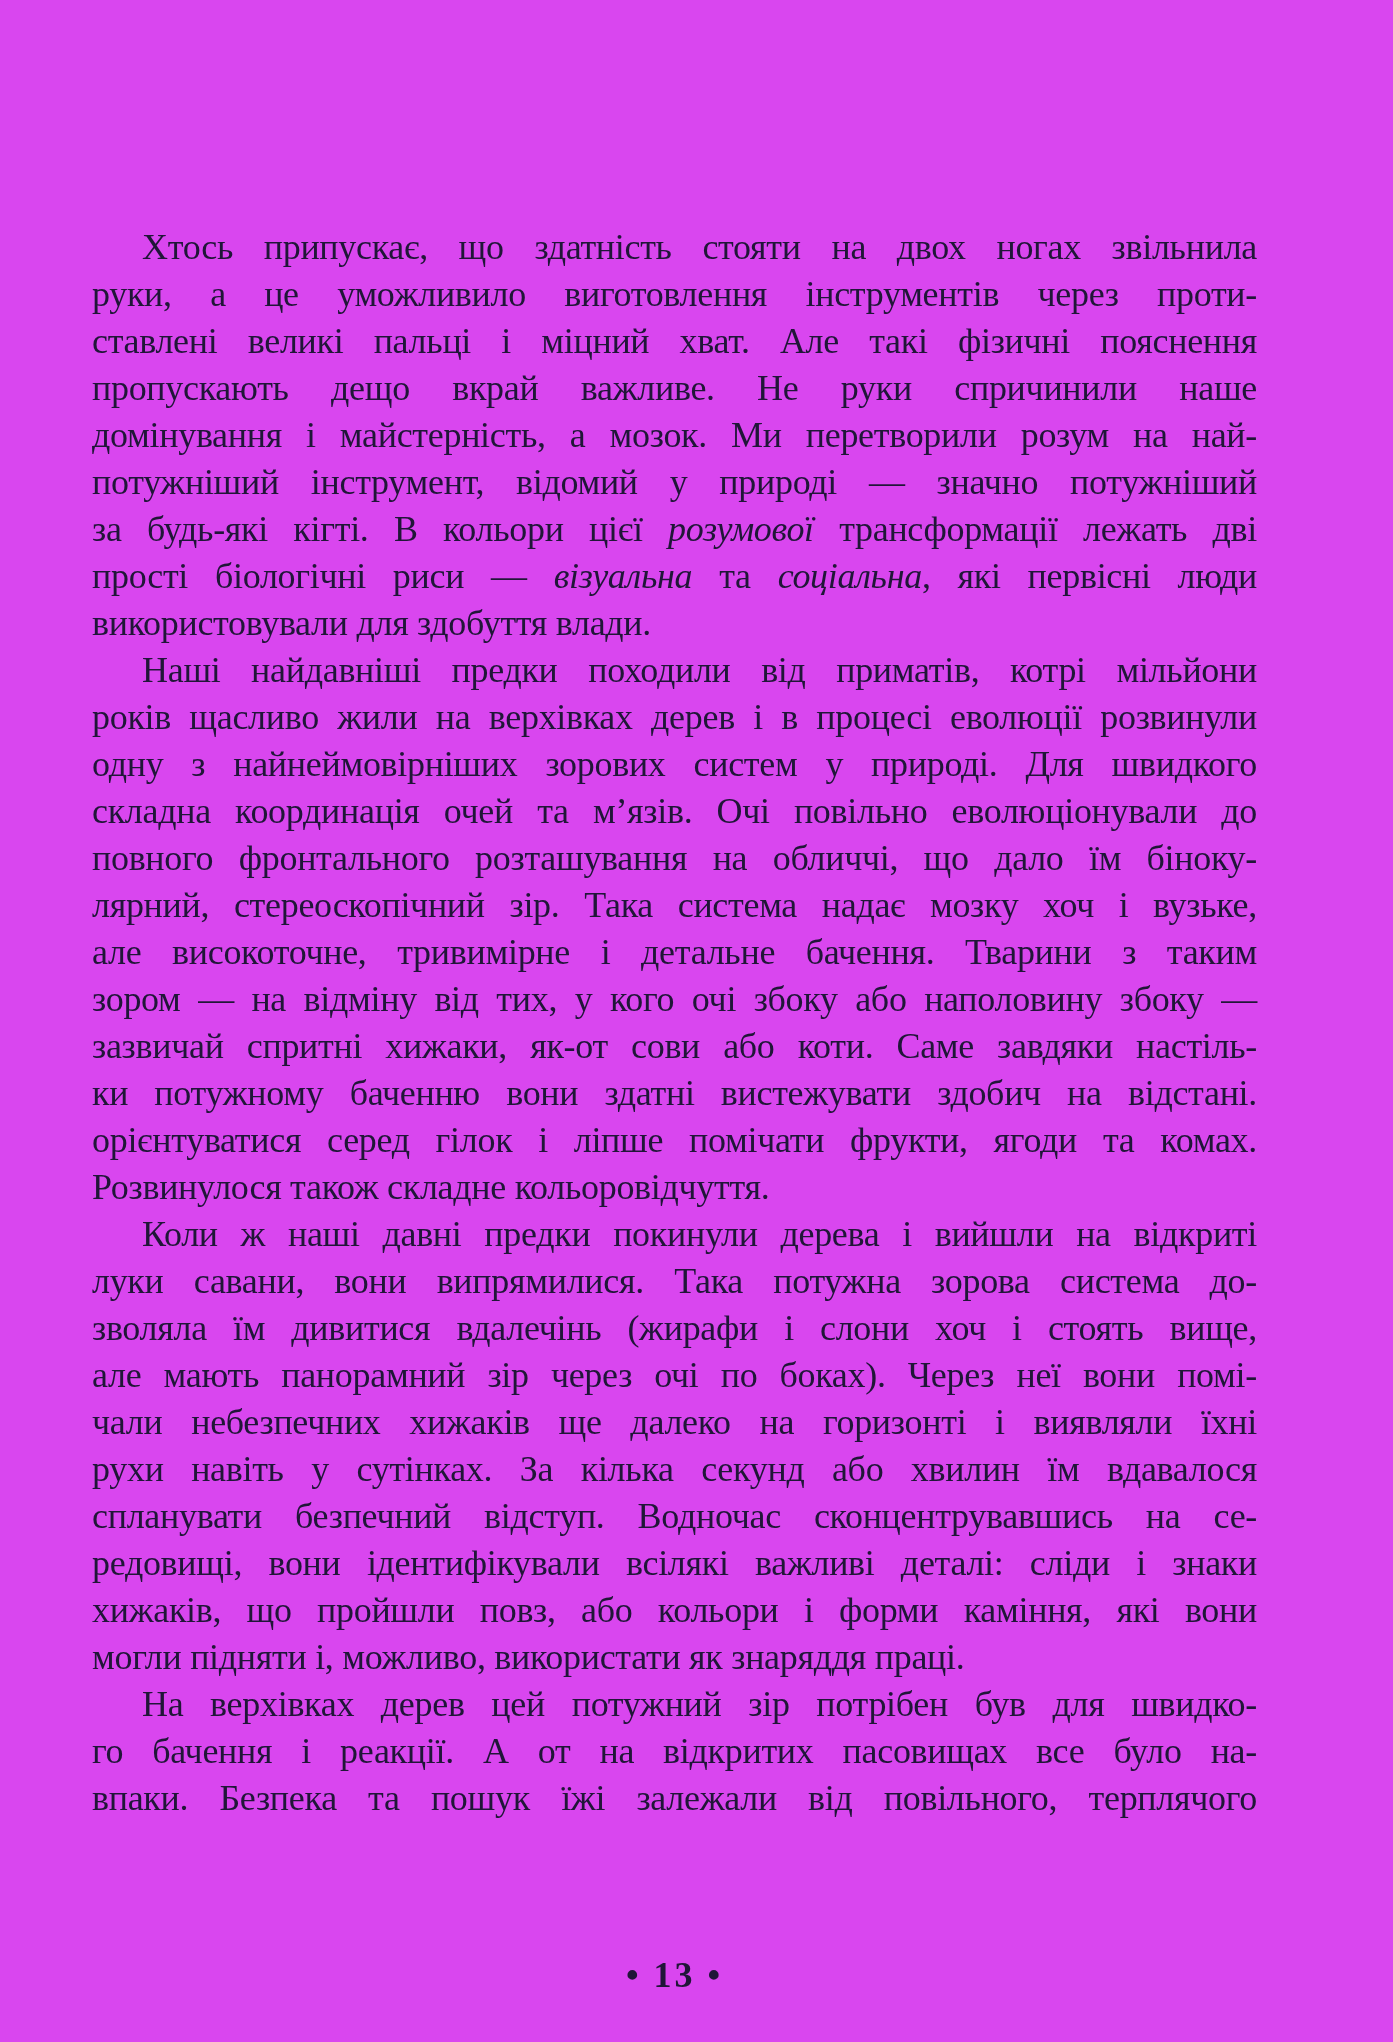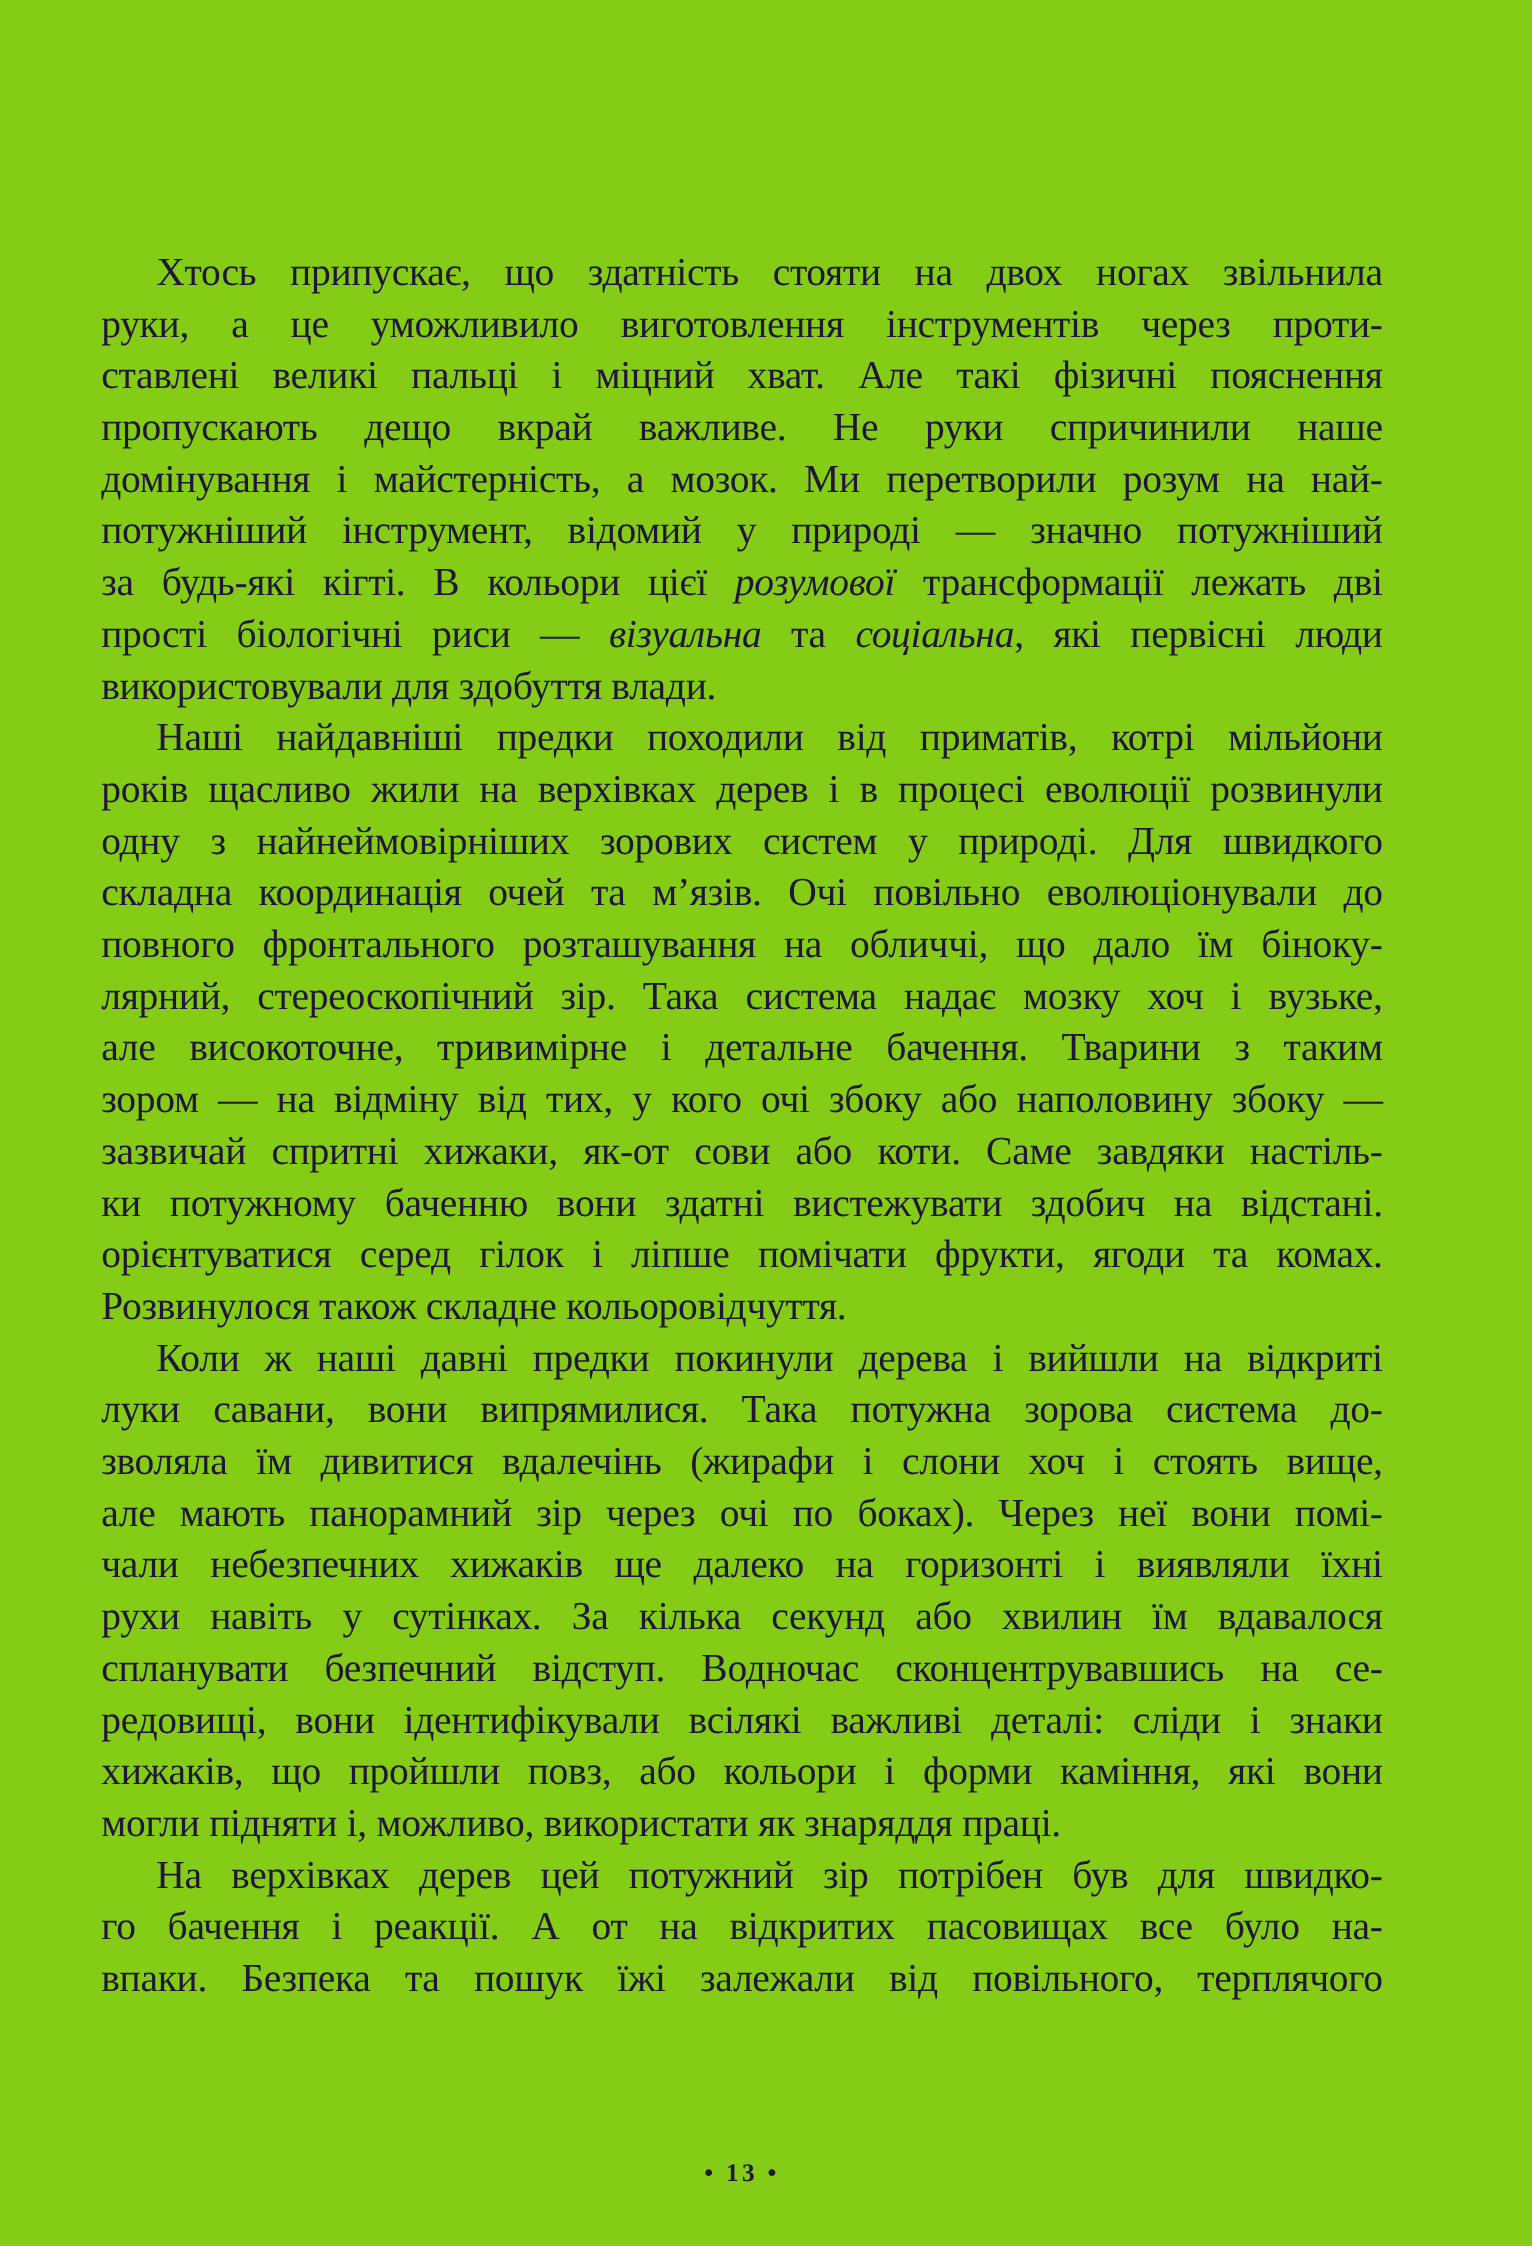--- a/index.html
+++ b/index.html
@@ -34,30 +34,30 @@
   }
   .line.first { text-indent: 50px; }
   .line.last  { text-align-last: left; }
   .it { font-style: italic; }
   .folio {
     position: absolute;
     left: 92px;
     top: 1952px;
     width: 1165px;
     text-align: center;
-    font-size: 23px;
+    font-size: 36px;
     line-height: 47px;
     font-weight: bold;
     letter-spacing: 3px;
   }
 </style>
 </head>
 <body>
 
-<div class="page" style="background: #84cc16; color: rgb(32, 22, 56);">
+<div class="page" style="background: #d946ef; color: rgb(32, 22, 56);">
   <div class="text-block">
       <div class="para">
         <div class="line first"><span>Хтось припускає, що здатність стояти на двох ногах звільнила</span></div>
         <div class="line"><span>руки, а це уможливило виготовлення інструментів через проти-</span></div>
         <div class="line"><span>ставлені великі пальці і міцний хват. Але такі фізичні пояснення</span></div>
         <div class="line"><span>пропускають дещо вкрай важливе. Не руки спричинили наше</span></div>
         <div class="line"><span>домінування і майстерність, а мозок. Ми перетворили розум на най-</span></div>
         <div class="line"><span>потужніший інструмент, відомий у природі — значно потужніший</span></div>
         <div class="line"><span>за будь-які кігті. В кольори цієї </span><span class="it">розумової</span><span> трансформації лежать дві</span></div>
         <div class="line"><span>прості біологічні риси — </span><span class="it">візуальна</span><span> та </span><span class="it">соціальна</span><span>, які первісні люди</span></div>

